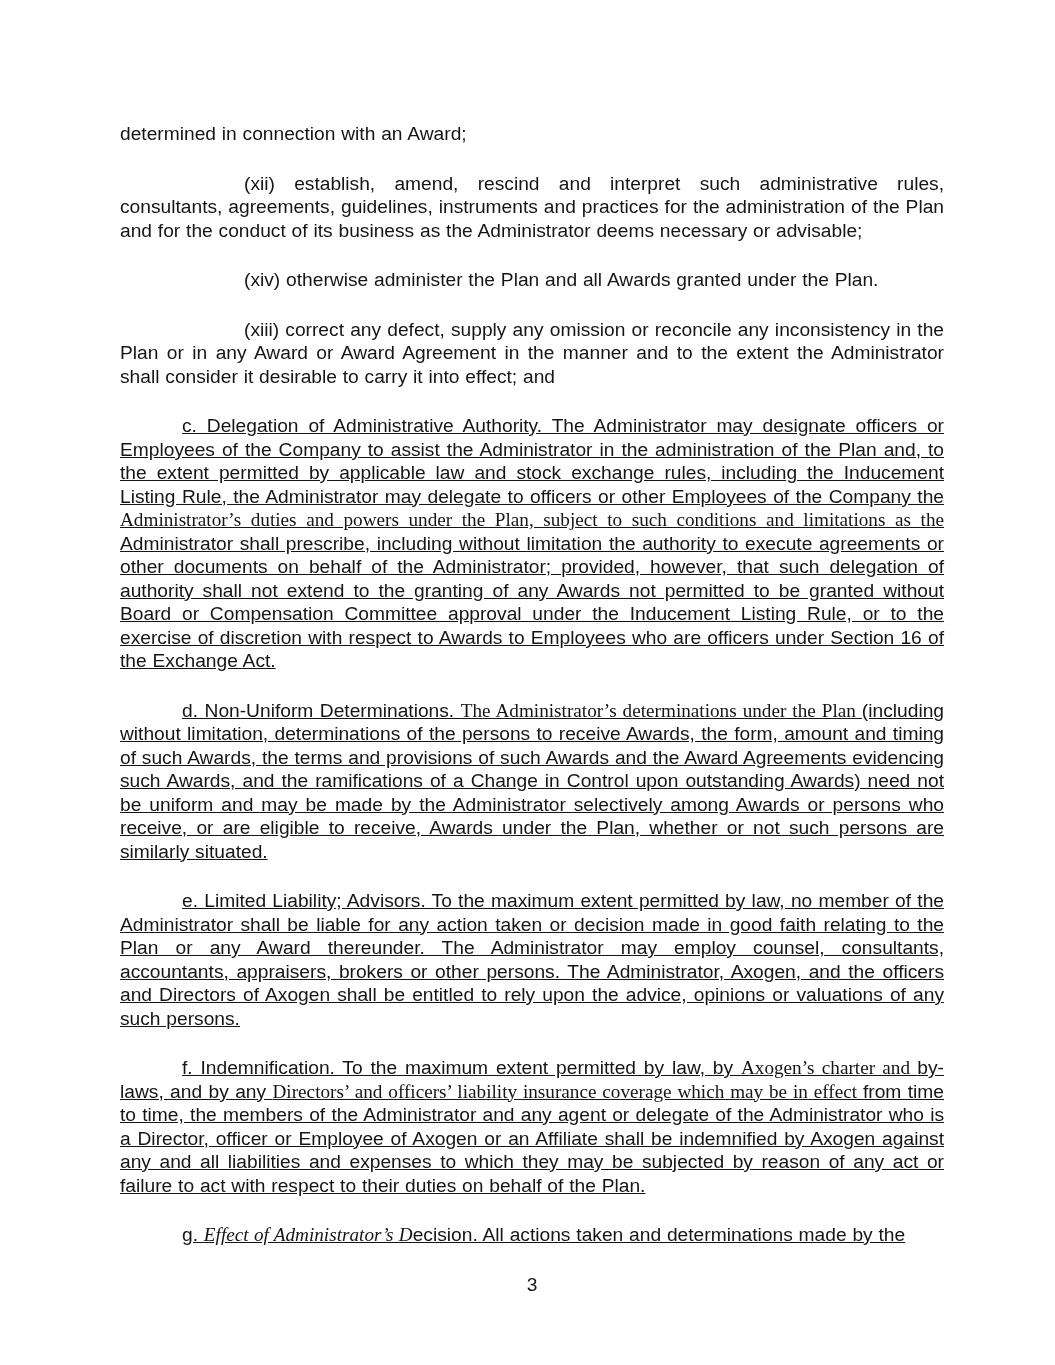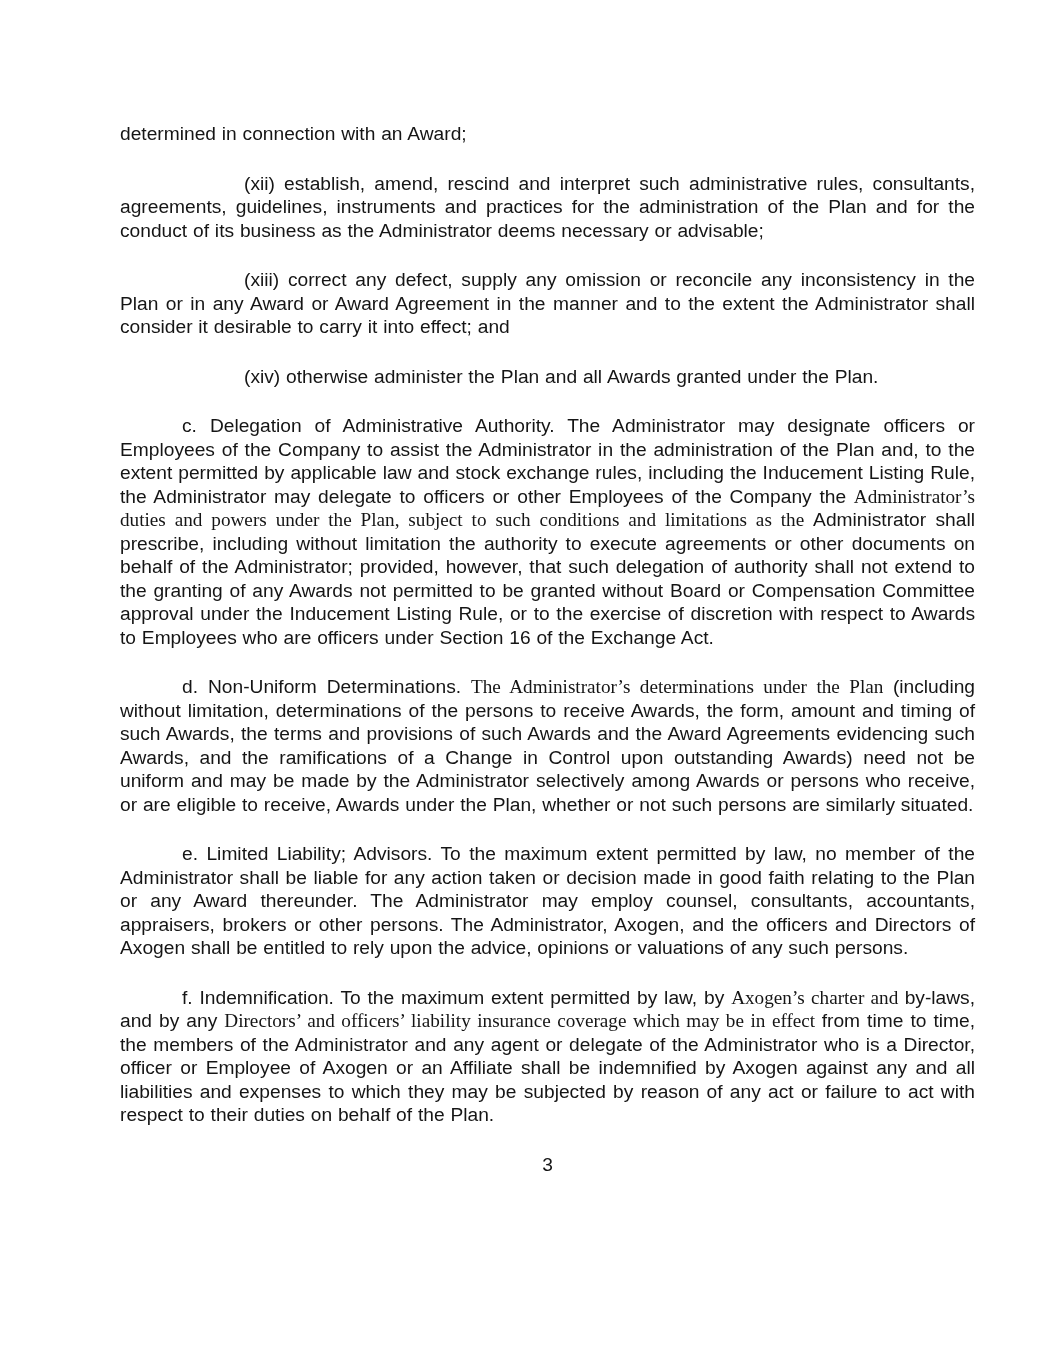--- a/index.html
+++ b/index.html
@@ -10,33 +10,33 @@
   body {
     width: 1055px;
     height: 1365px;
     overflow: hidden;
     color: #151515;
   }
   .page {
     box-sizing: border-box;
     width: 1055px;
     height: 1365px;
-    padding: 122px 80px 0 120px;
+    padding: 122px 111px 0 120px;
     background: #ffffff;
   }
   .para {
     margin: 0 0 26px 0;
     text-align: justify;
     font-size: 19.2px;
     line-height: 23.5px;
     font-family: "Liberation Sans", sans-serif;
     word-spacing: 0.5px;
   }
   .indent-none { text-indent: 0; }
-  .indent-body { text-indent: 62px; }
+  .indent-body { text-indent: 62px; text-decoration: underline; }
   .indent-deep { text-indent: 124px; }
   .run-sans   { font-family: "Liberation Sans", sans-serif; }
   .run-serif  { font-family: "Liberation Serif", serif; }
   .run-serif-italic {
     font-family: "Liberation Serif", serif;
     font-style: italic;
   }
   .page-number {
     margin: 0;
     text-align: center;
@@ -45,28 +45,29 @@
 </style>
 </head>
 <body>
 
 <div class="page">
 
   <p class="para indent-none"><span class="run-sans">determined in connection with an Award;</span></p>
 
   <p class="para indent-deep"><span class="run-sans">(xii) establish, amend, rescind and interpret such administrative rules, consultants, agreements, guidelines, instruments and practices for the administration of the Plan and for the conduct of its business as the Administrator deems necessary or advisable;</span></p>
 
+  <p class="para indent-deep"><span class="run-sans">(xiv) otherwise administer the Plan and all Awards granted under the Plan.</span></p>
+
   <p class="para indent-deep"><span class="run-sans">(xiii) correct any defect, supply any omission or reconcile any inconsistency in the Plan or in any Award or Award Agreement in the manner and to the extent the Administrator shall consider it desirable to carry it into effect; and</span></p>
-
-  <p class="para indent-deep"><span class="run-sans">(xiv) otherwise administer the Plan and all Awards granted under the Plan.</span></p>
 
   <p class="para indent-body"><span class="run-sans">c. Delegation of Administrative Authority. The Administrator may designate officers or Employees of the Company to assist the Administrator in the administration of the Plan and, to the extent permitted by applicable law and stock exchange rules, including the Inducement Listing Rule, the Administrator may delegate to officers or other Employees of the Company the </span><span class="run-serif">Administrator’s duties and powers under the Plan, subject to such conditions and limitations as the </span><span class="run-sans">Administrator shall prescribe, including without limitation the authority to execute agreements or other documents on behalf of the Administrator; provided, however, that such delegation of authority shall not extend to the granting of any Awards not permitted to be granted without Board or Compensation Committee approval under the Inducement Listing Rule, or to the exercise of discretion with respect to Awards to Employees who are officers under Section 16 of the Exchange Act.</span></p>
 
   <p class="para indent-body"><span class="run-sans">d. Non-Uniform Determinations. </span><span class="run-serif">The Administrator’s determinations under the Plan </span><span class="run-sans">(including without limitation, determinations of the persons to receive Awards, the form, amount and timing of such Awards, the terms and provisions of such Awards and the Award Agreements evidencing such Awards, and the ramifications of a Change in Control upon outstanding Awards) need not be uniform and may be made by the Administrator selectively among Awards or persons who receive, or are eligible to receive, Awards under the Plan, whether or not such persons are similarly situated.</span></p>
 
   <p class="para indent-body"><span class="run-sans">e. Limited Liability; Advisors. To the maximum extent permitted by law, no member of the Administrator shall be liable for any action taken or decision made in good faith relating to the Plan or any Award thereunder. The Administrator may employ counsel, consultants, accountants, appraisers, brokers or other persons. The Administrator, Axogen, and the officers and Directors of Axogen shall be entitled to rely upon the advice, opinions or valuations of any such persons.</span></p>
 
   <p class="para indent-body"><span class="run-sans">f. Indemnification. To the maximum extent permitted by law, by </span><span class="run-serif">Axogen’s charter and </span><span class="run-sans">by-laws, and by any </span><span class="run-serif">Directors’ and officers’ liability insurance coverage which may be in effect </span><span class="run-sans">from time to time, the members of the Administrator and any agent or delegate of the Administrator who is a Director, officer or Employee of Axogen or an Affiliate shall be indemnified by Axogen against any and all liabilities and expenses to which they may be subjected by reason of any act or failure to act with respect to their duties on behalf of the Plan.</span></p>
 
+  <p class="para indent-body"><span class="run-sans">g. </span><span class="run-serif-italic">Effect of Administrator’s D</span><span class="run-sans">ecision. All actions taken and determinations made by the</span></p>
 
   <p class="para page-number"><span class="run-sans">3</span></p>
 
 </div>
 
 </body></html>

